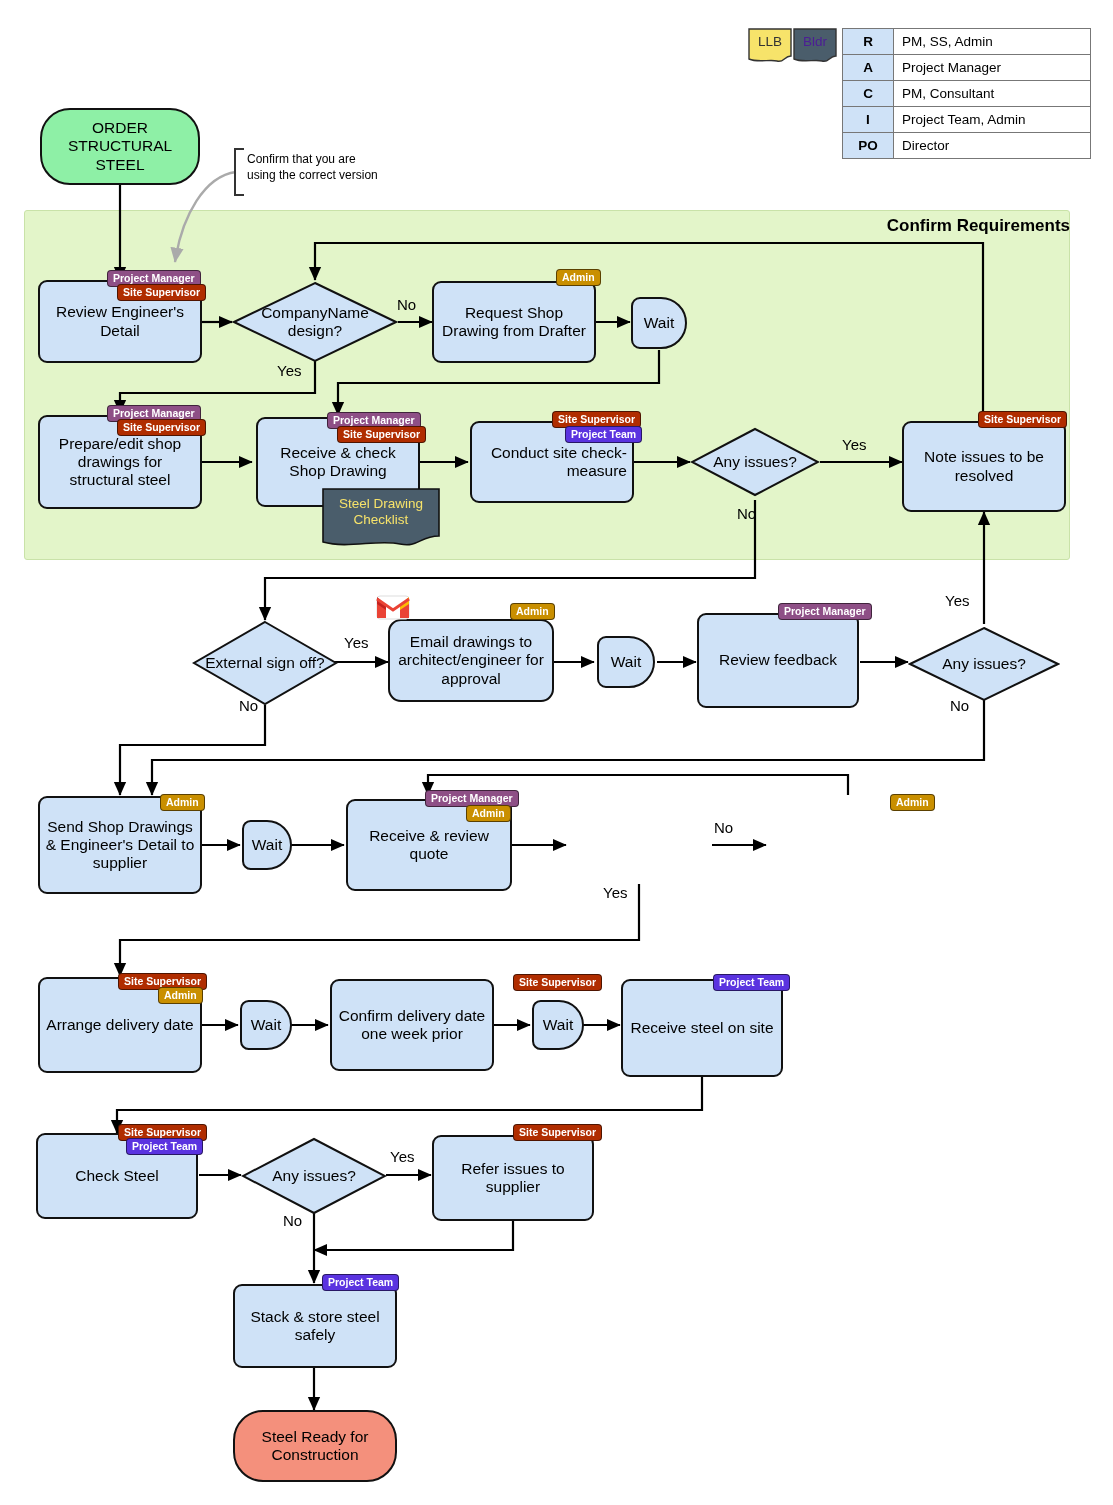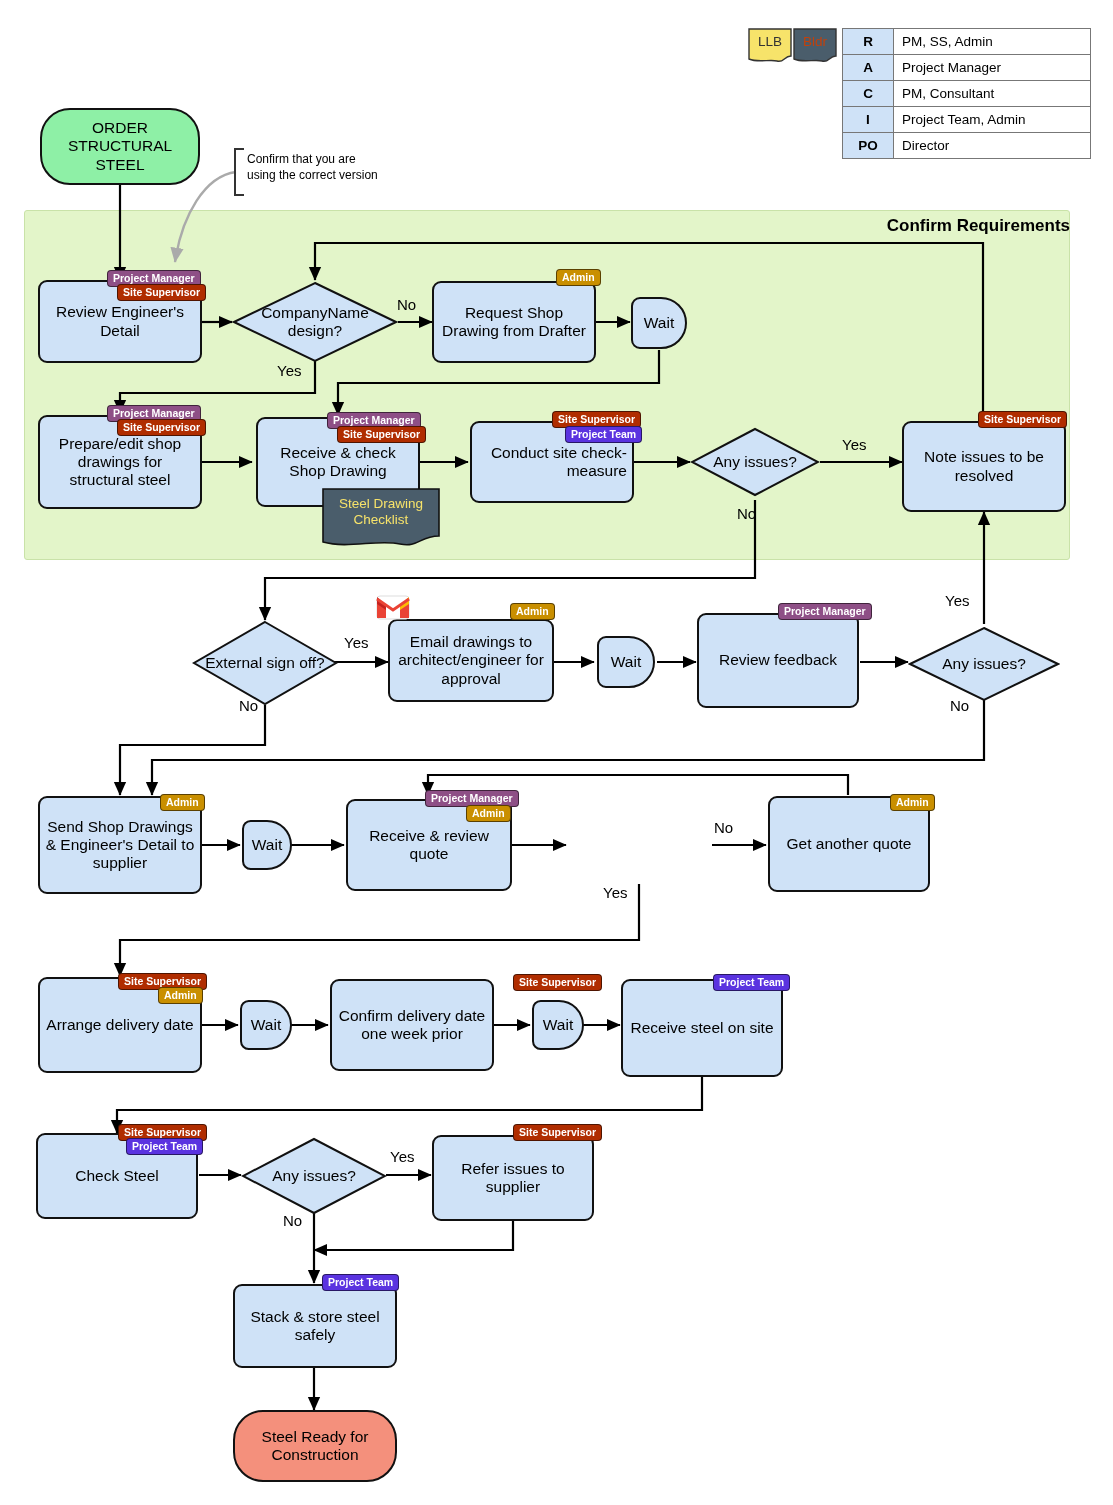--- a/index.html
+++ b/index.html
@@ -171,21 +171,21 @@
   <div class="abs" style="left:748px;top:28px;width:44px;height:36px;">
     <svg width="44" height="36" viewBox="0 0 44 36">
       <path d="M1,1 H43 V28 C36,28 36,35 29,33 C22,31 10,35 1,31 Z" fill="#f7e36a" stroke="#333" stroke-width="1.4"></path>
     </svg>
     <div class="doc-label" style="left:0;top:6px;width:44px;color:#333;">LLB</div>
   </div>
   <div class="abs" style="left:793px;top:28px;width:44px;height:36px;">
     <svg width="44" height="36" viewBox="0 0 44 36">
       <path d="M1,1 H43 V28 C36,28 36,35 29,33 C22,31 10,35 1,31 Z" fill="#4a5d6b" stroke="#333" stroke-width="1.4"></path>
     </svg>
-    <div class="doc-label" style="left:0;top:6px;width:44px;color:#c2410c;">Bldr</div>
+    <div class="doc-label" style="left:0;top:6px;width:44px;color:#4c1d95;">Bldr</div>
   </div>
 
   <table class="raci abs" style="left:842px;top:28px;">
     <tbody>
         <tr>
       <td class="k">R</td>
       <td class="v">PM, SS, Admin</td>
     </tr>
     <tr>
       <td class="k">A</td>
@@ -286,21 +286,21 @@
     <div class="diamond">
         <svg width="146" height="86" viewBox="0 0 146 86">
           <polygon points="73,2 144,43 73,84 2,43" fill="#cfe2f7" stroke="#111" stroke-width="2"></polygon>
         </svg>
       </div>
     <div class="diamond-label" style="width:120px;">External sign off?</div>
   </div>
   <div class="elabel" style="left:344px;top:634px;">Yes</div>
   <div class="elabel" style="left:239px;top:697px;">No</div>
 
-  <div class="abs node" style="left:388px;top:619px;width:166px;height:83px;">
+  <div class="abs node" style="left:388px;top:619px;width:166px;height:83px;border-radius:13px;">
     <span>Email drawings to architect/engineer for approval</span>
   </div>
 
   <div class="abs" style="left:376px;top:594px;width:34px;height:26px;">
     <svg width="34" height="26" viewBox="0 0 34 26">
       <rect x="1" y="2" width="32" height="23" rx="3" fill="#fff" stroke="#ddd"></rect>
       <path d="M1,5 L17,16 L33,5 L33,24 L24,24 L24,11 L17,16 L10,11 L10,24 L1,24 Z" fill="#ea4335"></path>
       <path d="M1,3 L1,10 L10,16 L10,11 Z" fill="#c5221f"></path>
       <path d="M33,3 L33,10 L24,16 L24,11 Z" fill="#fbbc04"></path>
       <path d="M10,24 L10,11 L17,16 L24,11 L24,24 Z" fill="#fff"></path>
@@ -340,23 +340,20 @@
 
   <div class="abs node" style="left:346px;top:799px;width:166px;height:92px;">
     <span>Receive &amp; review quote</span>
   </div>
   <div class="badge b-pm" style="left:425px;top:790px;">Project Manager</div>
   <div class="badge b-admin" style="left:466px;top:805px;">Admin</div>
 
   <div class="elabel" style="left:714px;top:819px;">No</div>
   <div class="elabel" style="left:603px;top:884px;">Yes</div>
 
-  <div class="abs node" style="left:768px;top:796px;width:162px;height:96px;">
-    <span>Get another quote</span>
-  </div>
   <div class="badge b-admin" style="left:890px;top:794px;">Admin</div>
 
   <div class="abs node" style="left:38px;top:977px;width:164px;height:96px;">
     <span>Arrange delivery date</span>
   </div>
   <div class="badge b-ss" style="left:118px;top:973px;">Site Supervisor</div>
   <div class="badge b-admin" style="left:158px;top:987px;">Admin</div>
 
   <div class="abs wait" style="left:240px;top:1000px;width:52px;height:50px;">
     <span>Wait</span>

